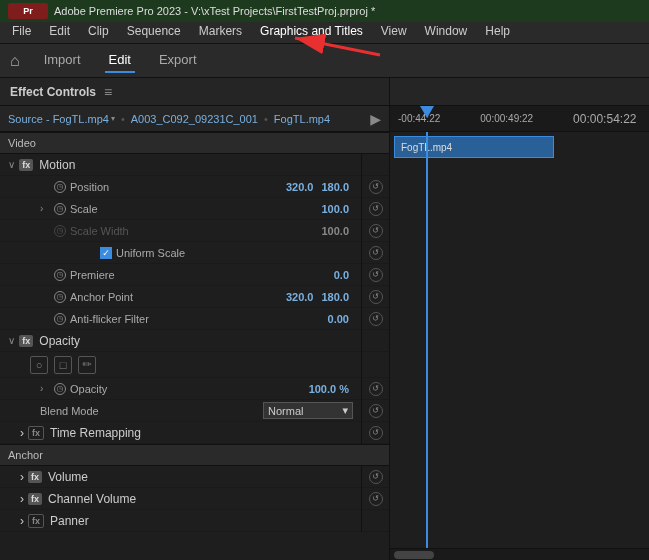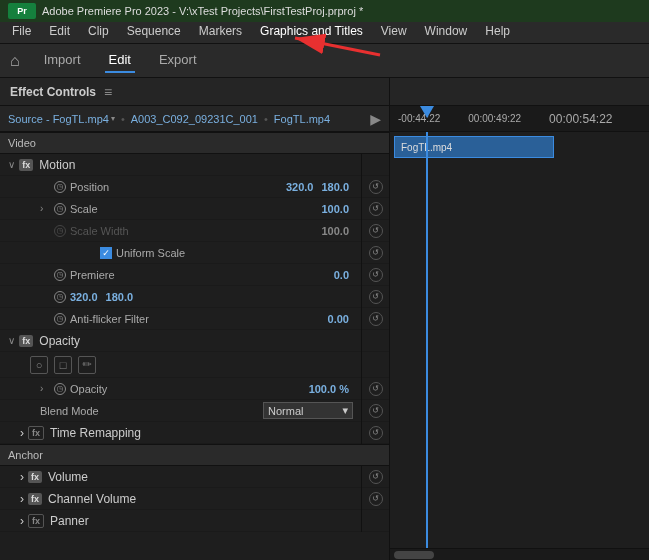--- a/index.html
+++ b/index.html
@@ -16,22 +16,22 @@
     
     #title-bar {
       background: #1e3a1e;
       height: 22px;
       display: flex;
       align-items: center;
       padding: 0 8px;
       gap: 6px;
     }
     #title-bar .app-icon {
-      width: 28px; height: 16px;
-      background: #15803d;
+      width: 40px; height: 16px;
+      background: #7f1d1d;
       display: flex; align-items: center; justify-content: center;
       font-size: 9px; color: white; font-weight: bold;
       border-radius: 2px;
     }
     #title-bar .title-text {
       color: #ddd;
       font-size: 11px;
     }
 
     
@@ -296,21 +296,21 @@
 
     #timeline-ruler {
       height: 26px;
       background: #1a1a1a;
       border-bottom: 1px solid #111;
       display: flex;
       align-items: center;
       padding: 0 8px;
       font-size: 10px;
       color: #888;
-      gap: 28px;
+      gap: 40px;
       position: relative;
     }
 
     #clip-area {
       flex: 1;
       background: #1e1e1e;
       position: relative;
     }
 
     .timeline-clip {
@@ -485,20 +485,21 @@
         <div class="prop-row indent2">
           <span class="chevron" style="visibility:hidden">›</span>
           <span class="prop-stopwatch">◷</span>
           <span class="prop-name">Premiere</span>
           <span class="prop-value">0.0</span>
         </div>
 
         <div class="prop-row indent2">
           <span class="chevron" style="visibility:hidden">›</span>
           <span class="prop-stopwatch">◷</span>
+          <span class="prop-name">Anchor Point</span>
           <span class="prop-value">320.0</span>
           <span class="prop-value">180.0</span>
         </div>
 
         <div class="prop-row indent2">
           <span class="chevron" style="visibility:hidden">›</span>
           <span class="prop-stopwatch">◷</span>
           <span class="prop-name">Anti-flicker Filter</span>
           <span class="prop-value">0.00</span>
         </div>

